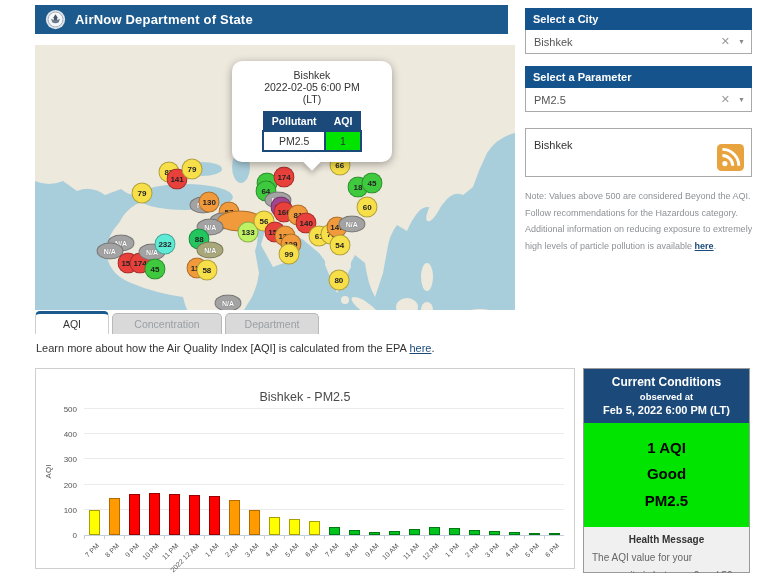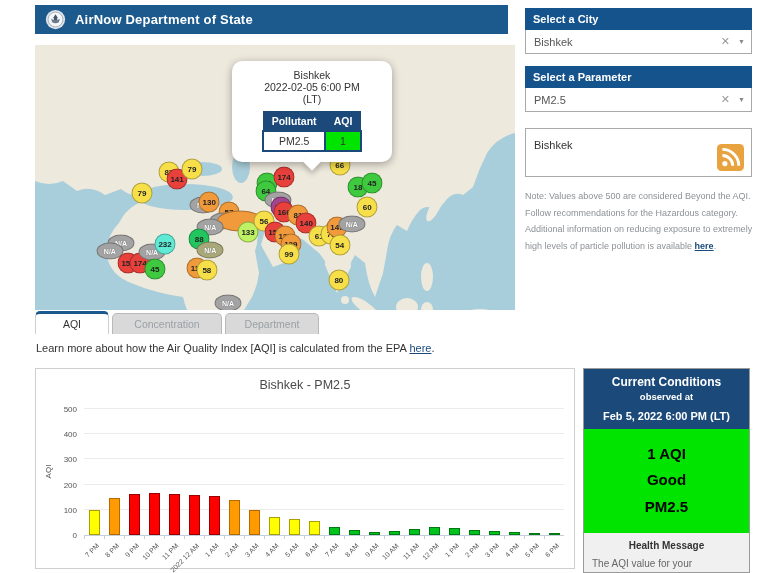--- a/index.html
+++ b/index.html
@@ -63,21 +63,21 @@
     border-left:1px solid #cfcfcf; border-right:1px solid #cfcfcf; height:23px; }
   .tab-aqi { width:74px; }
   .tab-conc { width:110px; }
   .tab-hist { width:94px; }
   .learn-more { position:absolute; left:36px; top:342px; font-size:11px; color:#333; }
   .learn-more a { color:#1b4a7a; }
 
   
   .chart-panel { position:absolute; left:35px; top:368px; width:540px; height:201px;
     background:#fff; border:1px solid #cfcfcf; }
-  .chart-title { position:absolute; left:0; right:0; top:9px; text-align:center;
+  .chart-title { position:absolute; left:0; right:0; top:21px; text-align:center;
     font-size:12.5px; color:#4a4a4a; }
   .chart-ylabel { position:absolute; left:6px; top:98px; font-size:8px; color:#555;
     transform:rotate(-90deg); transform-origin:center; }
   .chart-body { position:absolute; left:48px; top:40px; width:480px; }
   .plot { position:relative; height:127px; border-bottom:1px solid #c3cfdb; }
   .gridline { position:absolute; left:0; right:0; height:1px; background:#ebebeb; }
   .ytick { position:absolute; right:calc(100% + 7px); transform:translateY(50%);
     font-size:8px; color:#555; }
   .bars { position:absolute; left:0; right:0; top:0; bottom:0; display:flex;
     align-items:flex-end; }
@@ -93,21 +93,21 @@
     background:#c3cfdb; }
   .xslot span { position:absolute; top:6px; right:45%; transform:rotate(-45deg);
     transform-origin:top right; font-size:7px; color:#555; white-space:nowrap; }
 
   
   .cc { position:absolute; left:583px; top:368px; width:167px; height:205px;
     border:1px solid #9a9a9a; background:#f0f0f0; }
   .cc-head { background:#1b4a7a; color:#fff; text-align:center; padding:6px 2px 7px; }
   .cc-head .l1 { font-size:12px; font-weight:bold; }
   .cc-head .l2 { font-size:9.5px; font-weight:bold; margin-top:2px; }
-  .cc-head .l3 { font-size:11px; font-weight:bold; margin-top:8px; }
+  .cc-head .l3 { font-size:11px; font-weight:bold; margin-top:2px; }
   .cc-aqi { text-align:center; padding:12px 0 13px; color:#000; }
   .cc-aqi div { font-size:15px; font-weight:bold; line-height:1.75; }
   .cc-health-head { text-align:center; font-size:10px; font-weight:bold; color:#333;
     padding:7px 12px 2px; }
   .cc-health-text { font-size:10px; color:#666; line-height:1.8; padding:2px 8px; }
 </style>
 </head>
 <body>
 
 <div class="page">

